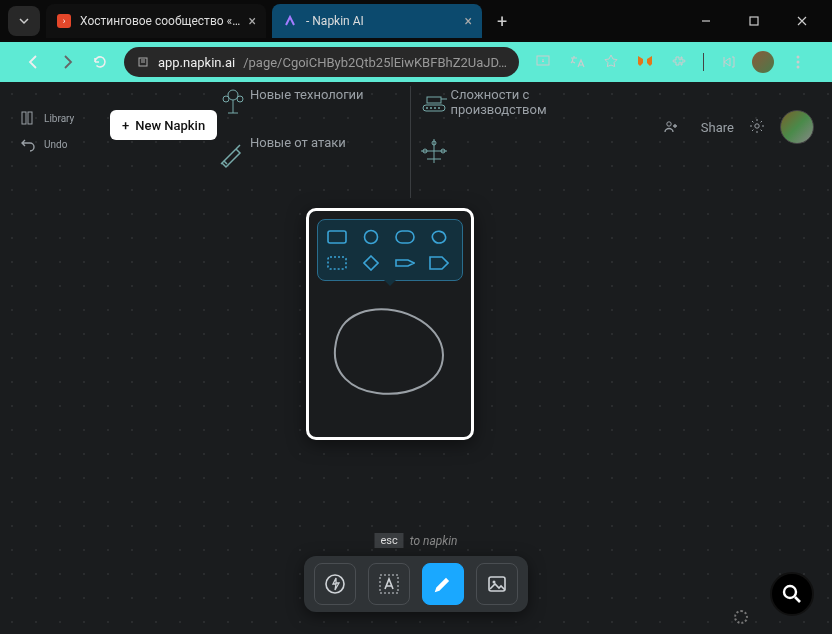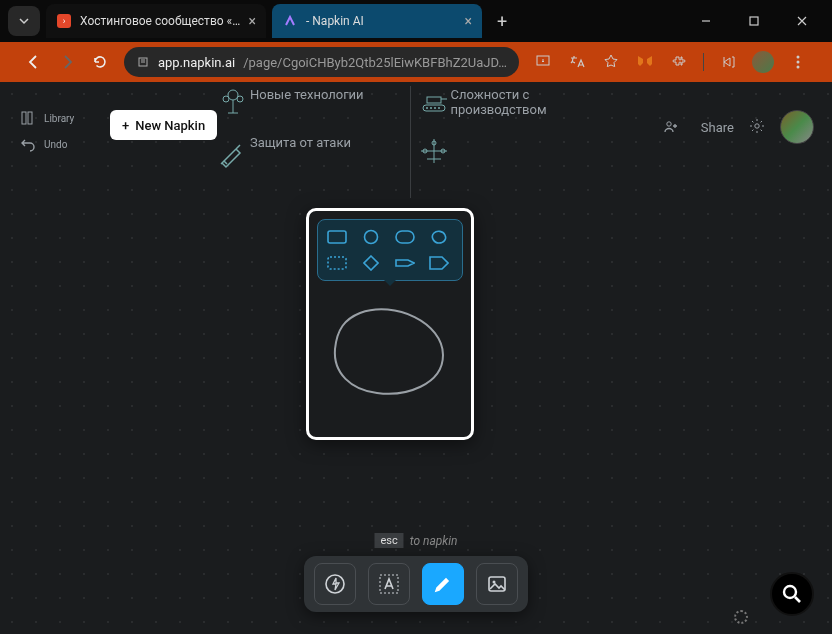--- a/index.html
+++ b/index.html
@@ -27,21 +27,21 @@
   .tab.inactive { background: #101010; }
   .tab .favicon { width:16px; height:16px; display:flex; align-items:center; justify-content:center; }
   .tab .label { font-size:12px; color:#ddd; white-space:nowrap; overflow:hidden; text-overflow:ellipsis; flex:1; }
   .tab .close { color:#aaa; font-size:14px; }
   .newtab { width:28px; height:28px; display:flex; align-items:center; justify-content:center; color:#ccc; font-size:18px; }
   .win-controls { margin-left:auto; display:flex; gap:4px; }
   .win-btn { width:44px; height:30px; display:flex; align-items:center; justify-content:center; color:#ccc; }
   
   .addrbar {
     height: 40px; display:flex; align-items:center; gap:14px; padding:0 24px;
-    background:#c2410c;
+    background:#5eead4;
   }
   .nav-icon { width:22px; display:flex; justify-content:center; color:#ccc; }
   .nav-icon.dim { color:#666; }
   .url-pill {
     flex:1; height:30px; background:#282828; border-radius:16px;
     display:flex; align-items:center; padding:0 12px; gap:8px;
     font-size:13px; color:#aaa;
   }
   .url-pill .domain { color:#eee; }
   .url-pill .path { color:#999; white-space:nowrap; overflow:hidden; text-overflow:ellipsis; }
@@ -293,21 +293,21 @@
             <circle cx="24" cy="12" r="3" stroke="#7aa" fill="none"></circle>
             <line x1="17" y1="13" x2="17" y2="26" stroke="#7aa"></line>
             <line x1="12" y1="26" x2="22" y2="26" stroke="#7aa"></line>
           </svg>
         <span>Новые технологии</span>
       </div>
       <div class="diag-item">
         <svg width="34" height="34" viewBox="0 0 34 34">
             <path d="M6 28l14-14 4 4-14 14zM20 14l4-4M8 26l-3 3M8 26l3 3" stroke="#7aa" fill="none" stroke-width="1.5"></path>
           </svg>
-        <span>Защита от атаки</span>
+        <span>Новые от атаки</span>
       </div>
     </div>
     <div class="divider"></div>
     <div class="diag-col">
       <div class="diag-item">
         <svg width="34" height="34" viewBox="0 0 34 34">
             <rect x="10" y="10" width="14" height="6" stroke="#7aa" fill="none"></rect>
             <line x1="24" y1="12" x2="30" y2="12" stroke="#7aa"></line>
             <rect x="6" y="18" width="22" height="6" rx="3" stroke="#7aa" fill="none"></rect>
             <circle cx="10" cy="21" r="1" fill="#7aa"></circle>

